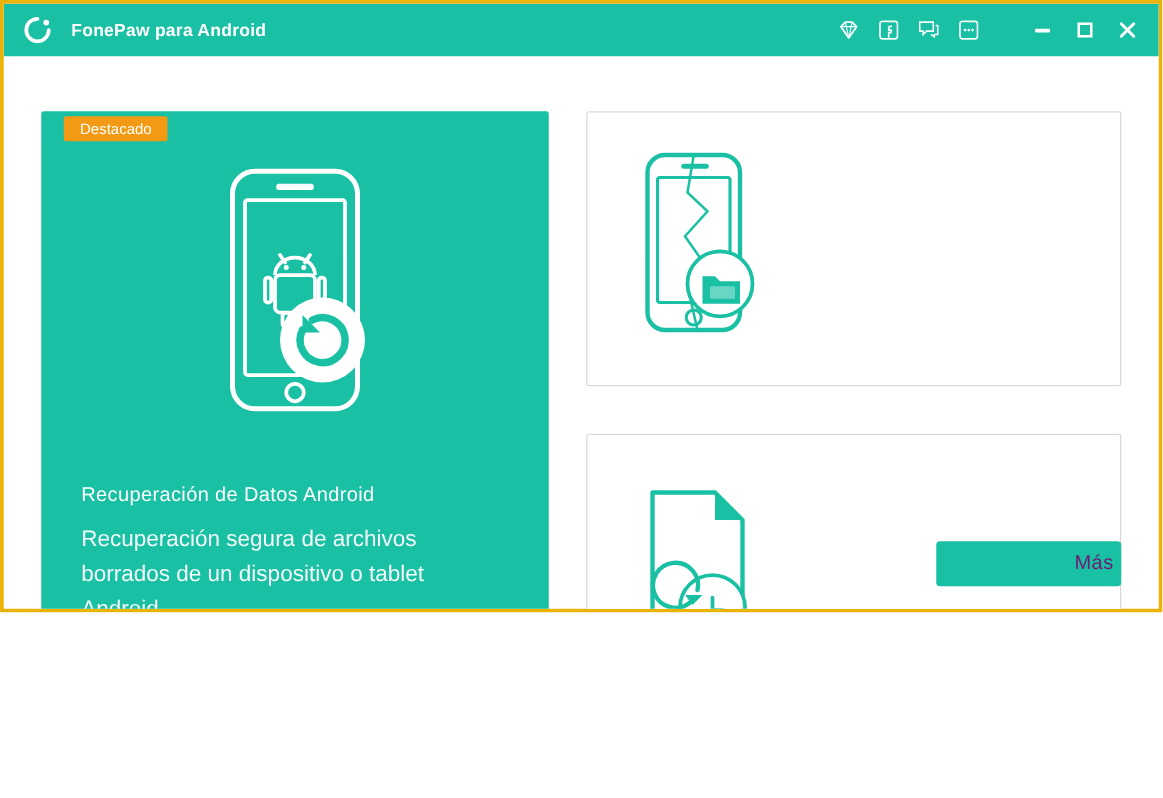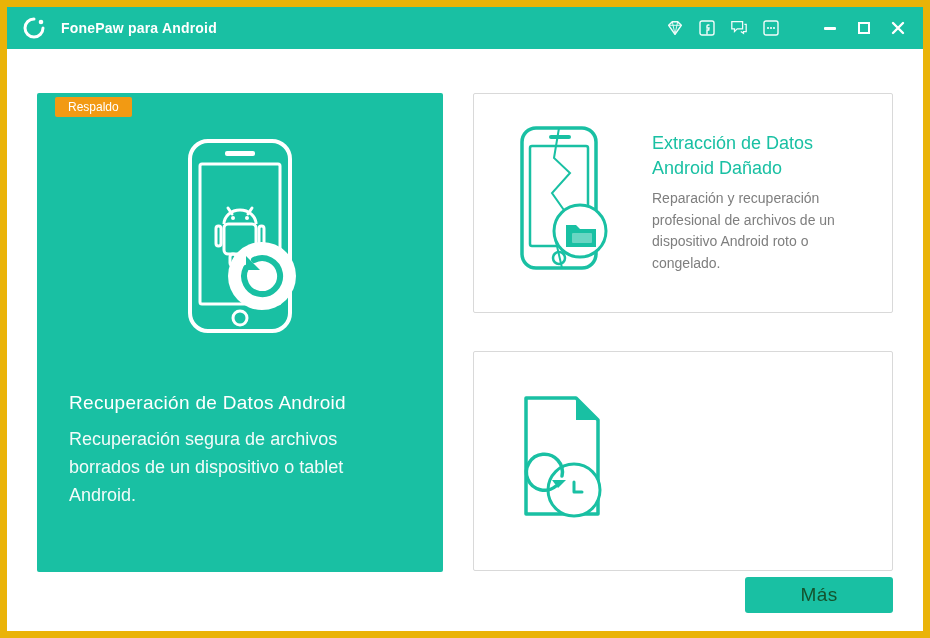--- a/index.html
+++ b/index.html
@@ -6,22 +6,22 @@
     --teal: #19c0a3;
     --teal-dark: #17b79b;
     --orange: #f29a13;
     --text-gray: #7e7e7e;
     --border-gray: #d9d9d9;
     --bg-body: #ffffff;
   }
   *{box-sizing:border-box; user-select:none;}
   html,body{margin:0;padding:0;font-family: Arial, Helvetica, sans-serif; background:#fff;}
   .window{
-    width:930px; height:638px; position:relative; background:var(--bg-body); overflow:hidden;
-    border:7px solid #eab308;
+    width:930px; height:490px; position:relative; background:var(--bg-body); overflow:hidden;
+    border:3px solid #eab308;
   }
   
   .titlebar{
     height:42px; background:var(--teal); display:flex; align-items:center; padding:0 14px; color:#fff;
   }
   .logo{width:26px;height:26px; display:flex; align-items:center;justify-content:center;}
   .app-title{font-size:14px; font-weight:bold; margin-left:14px; letter-spacing:.2px;}
   .spacer{flex:1;}
   .tb-actions{display:flex; align-items:center; gap:12px;}
   .tb-btn{width:20px;height:20px; display:flex;align-items:center;justify-content:center; cursor:pointer; opacity:.95;}
@@ -41,37 +41,37 @@
     position:relative;
     width:406px; height:479px; background:var(--teal); color:#fff; border-radius:2px;
     padding:0; cursor:pointer;
   }
   .badge{
     position:absolute; top:4px; left:18px; background:var(--orange); color:#fff;
     font-size:12px; padding:3px 13px; border-radius:2px;
   }
   .left-graphic{ height:295px; display:flex; align-items:center; justify-content:center; }
   .left-text{ padding:0 32px 0 32px;}
-  .left-title{font-size:19px; font-weight:400; margin:4px 0 12px 0; letter-spacing:.3px;}
+  .left-title{font-size:16px; font-weight:400; margin:4px 0 12px 0; letter-spacing:.3px;}
   .left-desc{font-size:18px; line-height:1.55; opacity:.95; max-width:310px;}
   
   .right-col{ flex:1; display:flex; flex-direction:column; gap:38px;}
   .right-card{
     height:220px; border:1px solid var(--border-gray); border-radius:2px; background:#fff;
     display:flex; align-items:center; padding:26px 30px; gap:28px; cursor:pointer;
   }
   .right-ic{ width:120px; min-width:120px; height:170px; display:flex; align-items:center; justify-content:center;}
   .r-texts{ flex:1;}
   .r-title{ color:var(--teal); font-size:18px; font-weight:400; margin:0 0 8px 0; line-height:1.35;}
   .r-desc{ color:var(--text-gray); font-size:14px; line-height:1.55; margin:0;}
   
   .more-row{ position:absolute; right:30px; bottom:18px;}
   .more-btn{
-    background:var(--teal); color:#14532d; border:none; width:148px; height:36px;
-    font-size:19px; border-radius:3px; cursor:pointer; letter-spacing:.4px;
+    background:var(--teal); color:#701a75; border:none; width:148px; height:36px;
+    font-size:16px; border-radius:3px; cursor:pointer; letter-spacing:.4px;text-align:right;
   }
 </style>
 </head>
 <body>
 
 <div class="window">
 
   <div class="titlebar">
     <div class="logo">
       <svg width="24" height="24" viewBox="0 0 24 24">
@@ -120,21 +120,21 @@
             <path d="M2 2 L12 12 M12 2 L2 12" stroke="#fff" stroke-width="2.4" stroke-linecap="round"></path>
           </svg>
       </div>
     </div>
   </div>
 
   <div class="content">
     <div class="grid">
 
       <div class="left-card">
-        <div class="badge">Respaldo</div>
+        <div class="badge">Destacado</div>
         <div class="left-graphic">
           <svg width="200" height="230" viewBox="0 0 200 230">
 
             <rect x="50" y="15" width="100" height="190" rx="18" ry="18" fill="none" stroke="#fff" stroke-width="4"></rect>
             <rect x="60" y="38" width="80" height="140" rx="2" fill="none" stroke="#fff" stroke-width="3"></rect>
             <rect x="85" y="25" width="30" height="5" rx="2" fill="#fff"></rect>
             <circle cx="100" cy="192" r="7" fill="none" stroke="#fff" stroke-width="3"></circle>
 
             <g transform="translate(78,80)">
               <rect x="6" y="18" width="32" height="30" rx="4" fill="none" stroke="#fff" stroke-width="3"></rect>
@@ -175,24 +175,20 @@
               <path d="M55 10 L50 40 L66 55 L48 75 L62 95 L50 115 L58 150" fill="none" stroke="#19c0a3" stroke-width="2"></path>
 
               <g transform="translate(58,95)">
                 <circle cx="18" cy="18" r="26" fill="#fff"></circle>
                 <circle cx="18" cy="18" r="26" fill="none" stroke="#19c0a3" stroke-width="3"></circle>
                 <path d="M4 12 h10 l4 4 h16 v18 h-30 z" fill="#19c0a3"></path>
                 <rect x="10" y="20" width="20" height="10" rx="1" fill="#fff" opacity=".35"></rect>
               </g>
             </svg>
           </div>
-          <div class="r-texts">
-            <p class="r-title">Extracción de Datos Android Dañado</p>
-            <p class="r-desc">Reparación y recuperación profesional de archivos de un dispositivo Android roto o congelado.</p>
-          </div>
         </div>
 
         <div class="right-card">
           <div class="right-ic">
             <svg width="120" height="150" viewBox="0 0 120 150">
 
               <path d="M22 12 H72 L94 34 V128 H22 Z" fill="none" stroke="#19c0a3" stroke-width="3.5" stroke-linejoin="round"></path>
               <path d="M72 12 L72 34 L94 34 Z" fill="#19c0a3"></path>
 
               <g transform="translate(70,104)">

